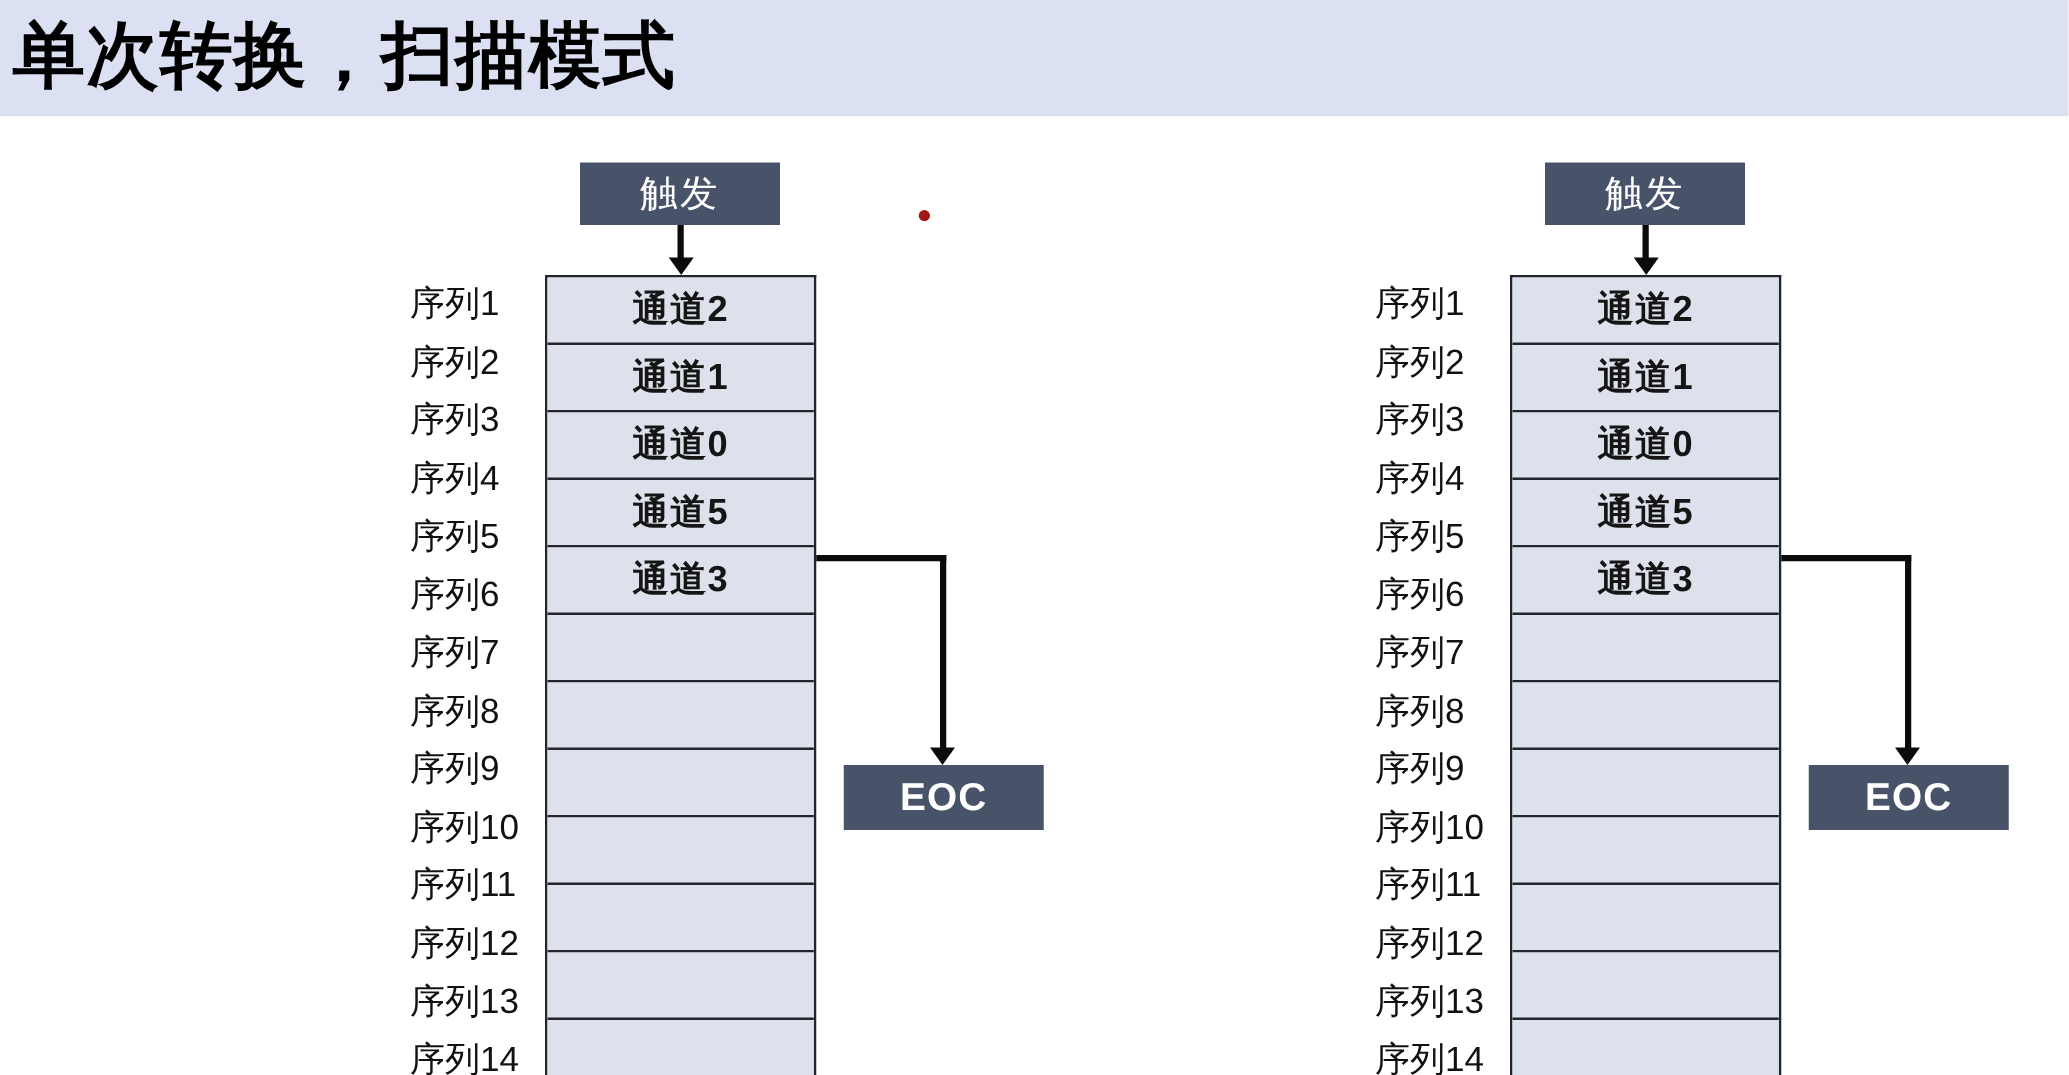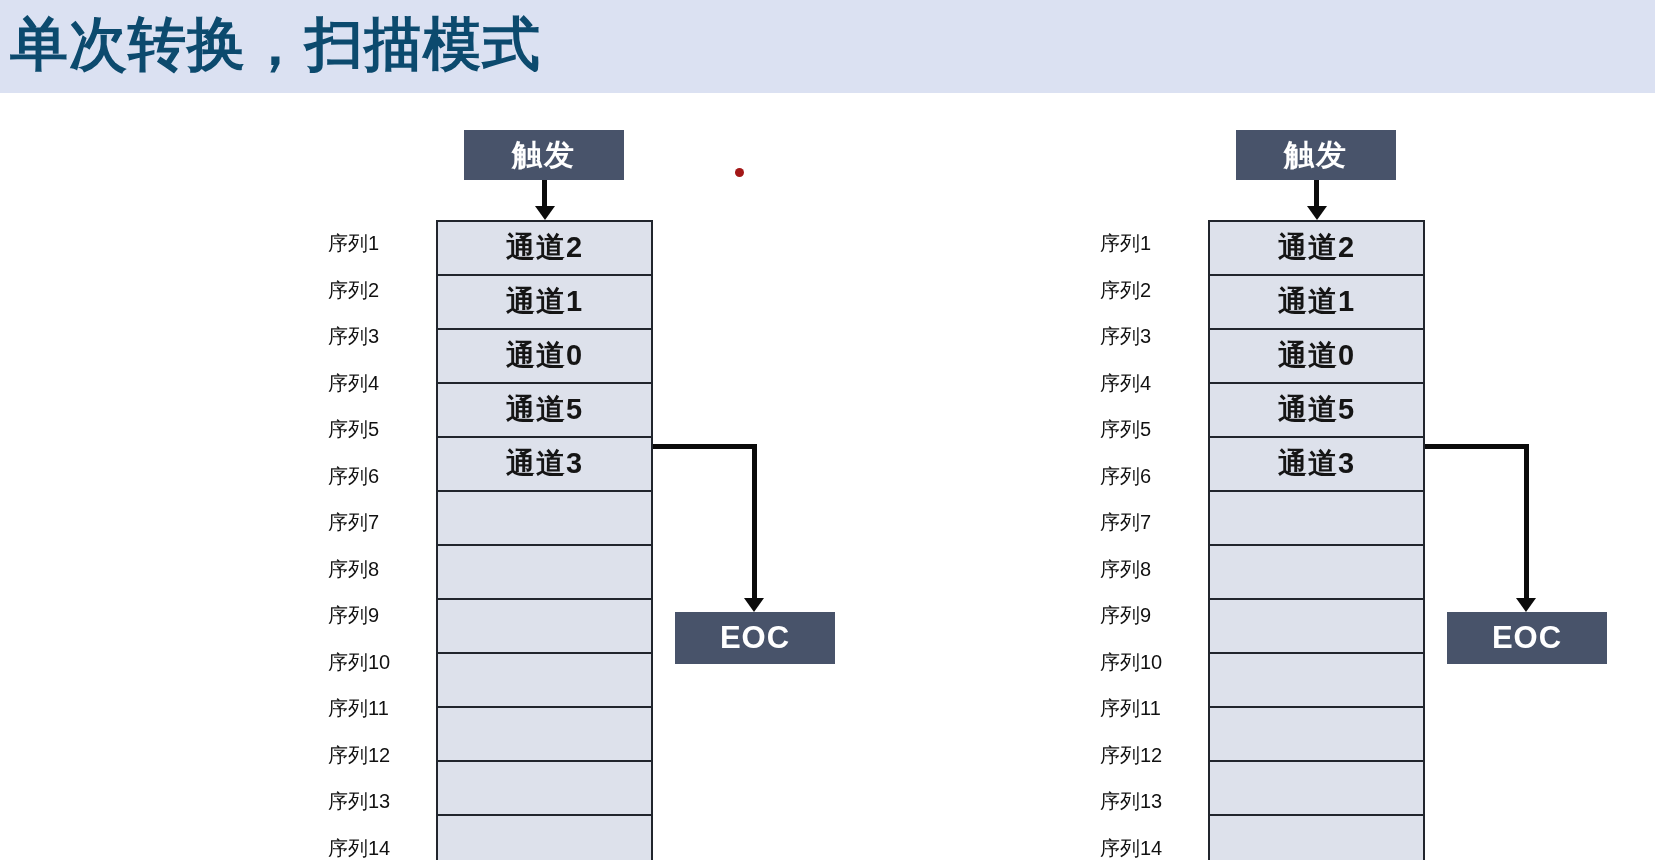--- a/index.html
+++ b/index.html
@@ -25,40 +25,40 @@
     position: absolute;
     left: 0; top: 0;
     width: 100%;
     height: 93px;
     background: var(--title-bar-bg);
   }
   .title {
     padding: 6px 0 0 10px;
     font-size: 58px;
     font-weight: 700;
-    color: #0c4a6e;
+    color: #000000;
     letter-spacing: 1px;
     white-space: nowrap;
   }
   .diagram {
     position: absolute;
     top: 127px;
     width: 560px;
     height: 744px;
   }
   .diagram.left  { left: 300px; }
   .diagram.right { left: 1072px; }
   .trigger-box {
     position: absolute;
     left: 164px; top: 3px;
     width: 160px; height: 50px;
     background: var(--dark-box-bg);
     color: var(--dark-box-text);
     font-size: 30px;
-    font-weight: 700;
+    font-weight: 400;
     display: flex; align-items: center; justify-content: center;
     letter-spacing: 2px;
   }
   .t-line {
     position: absolute;
     left: 242px; top: 53px;
     width: 5px; height: 27px;
     background: var(--arrow);
   }
   .t-head {
@@ -70,21 +70,21 @@
     border-top: 14px solid var(--arrow);
   }
   .labels {
     position: absolute;
     left: 28px; top: 93px;
     width: 110px;
   }
   .label-row {
     height: 46.5px;
     line-height: 46.5px;
-    font-size: 20px;
+    font-size: 28px;
     color: #111111;
     text-align: left;
     white-space: nowrap;
   }
   .cells {
     position: absolute;
     left: 136px; top: 93px;
     width: 217px;
     border: 2px solid var(--cell-border);
     border-bottom: none;

